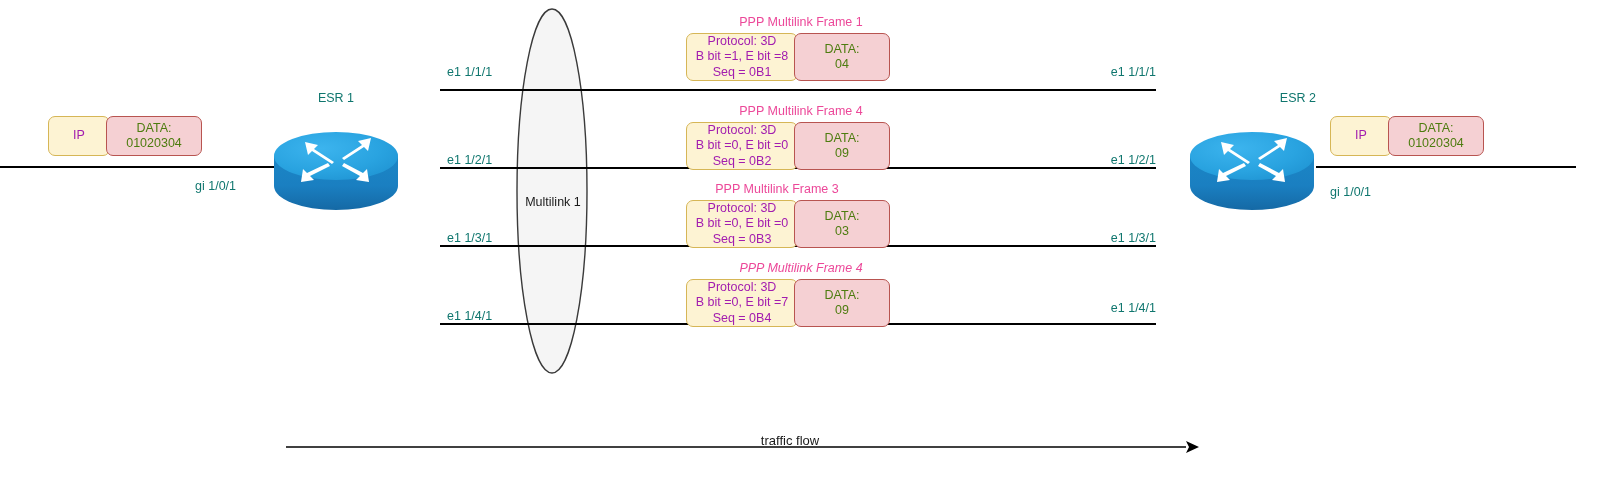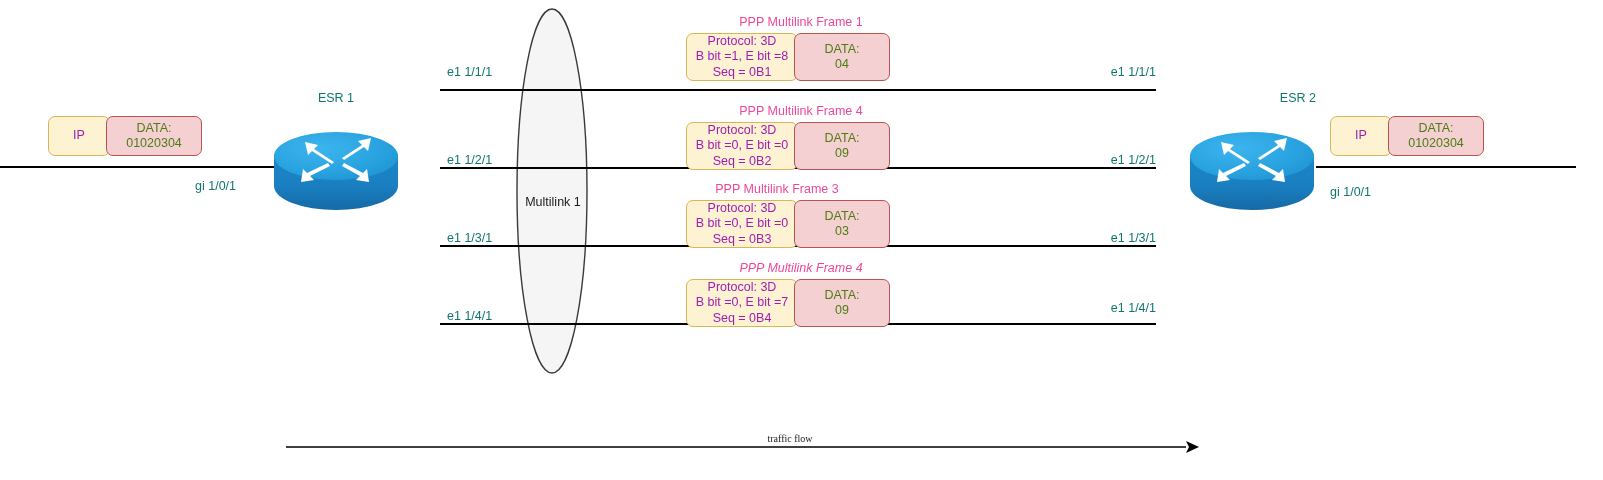--- a/index.html
+++ b/index.html
@@ -82,25 +82,24 @@
   .ellipse-wrap { pointer-events: none; }
   .multilink-label {
     font-size: 12.5px;
     color: #1a1a1a;
     white-space: nowrap;
     text-align: center;
   }
 
   
   .flow-label {
-    font-size: 10px;
+    font-size: 13px;
     color: #1a1a1a;
     text-align: center;
     white-space: nowrap;
-    font-family: Liberation Serif, serif;
   }
 </style>
 </head>
 <body>
 
 <div id="canvas">
 
   <div class="abs wire" style="left:0px; top:166px; width:274px;"></div>
 
   <div class="abs pkt-row" style="left:48px; top:116px;">

